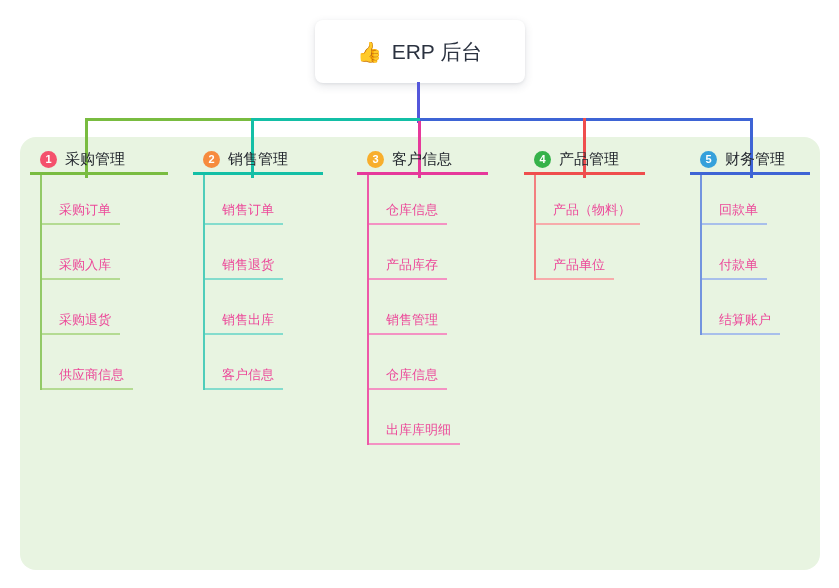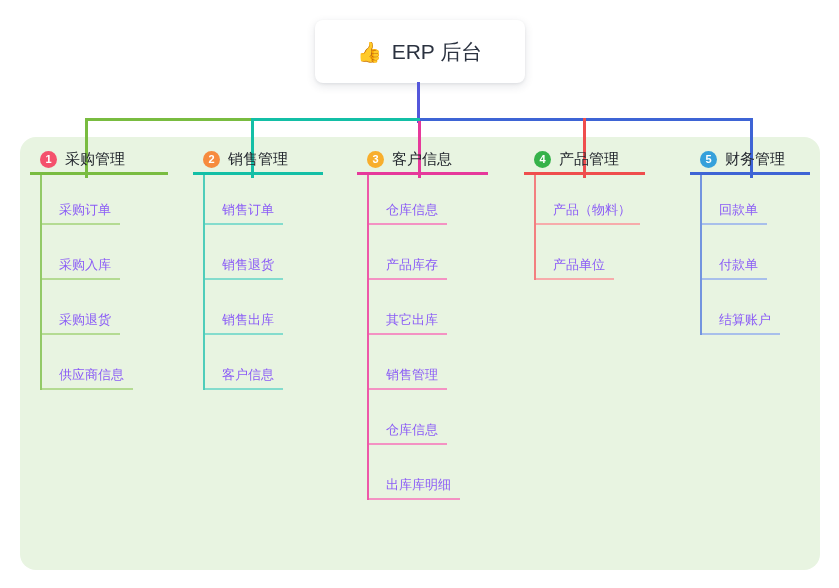--- a/index.html
+++ b/index.html
@@ -28,21 +28,21 @@
               width:var(--hw,130px); display:flex; align-items:center; gap:8px;
               padding-left:10px; box-sizing:border-box;
               font-size:15px; font-weight:500; color:#23272E; cursor:default; }
   .badge { width:17px; height:17px; border-radius:50%; background:var(--badge,#999);
            color:#ffffff; font-size:11px; font-weight:700; line-height:17px;
            text-align:center; flex:0 0 auto; }
   .b-children { margin-left:10px; border-left:2px solid var(--line); }
   .child-row { height:55px; display:flex; align-items:flex-end; }
   .child-row:first-child { height:50px; }
   .child-item { border-bottom:2px solid var(--tint); padding:0 9px 6px 17px;
-                font-size:13px; line-height:1.1; color:#8b5cf6; white-space:nowrap;
+                font-size:13px; line-height:1.1; color:#ec4899; white-space:nowrap;
                 cursor:default; }
 </style>
 </head>
 <body>
 
 <div class="stage">
 
   <div class="panel" style="--col: #E8F4E1;"></div>
 
   <div class="root-node">
@@ -110,23 +110,20 @@
       <span>客户信息</span>
     </div>
     <div class="b-children">
       <div class="child-row">
           <div class="child-item">仓库信息</div>
         </div>
       <div class="child-row">
           <div class="child-item">产品库存</div>
         </div>
       <div class="child-row">
-          <div class="child-item">其它出库</div>
-        </div>
-      <div class="child-row">
           <div class="child-item">销售管理</div>
         </div>
       <div class="child-row">
           <div class="child-item">仓库信息</div>
         </div>
       <div class="child-row">
           <div class="child-item">出库库明细</div>
         </div>
     </div>
   </div>

